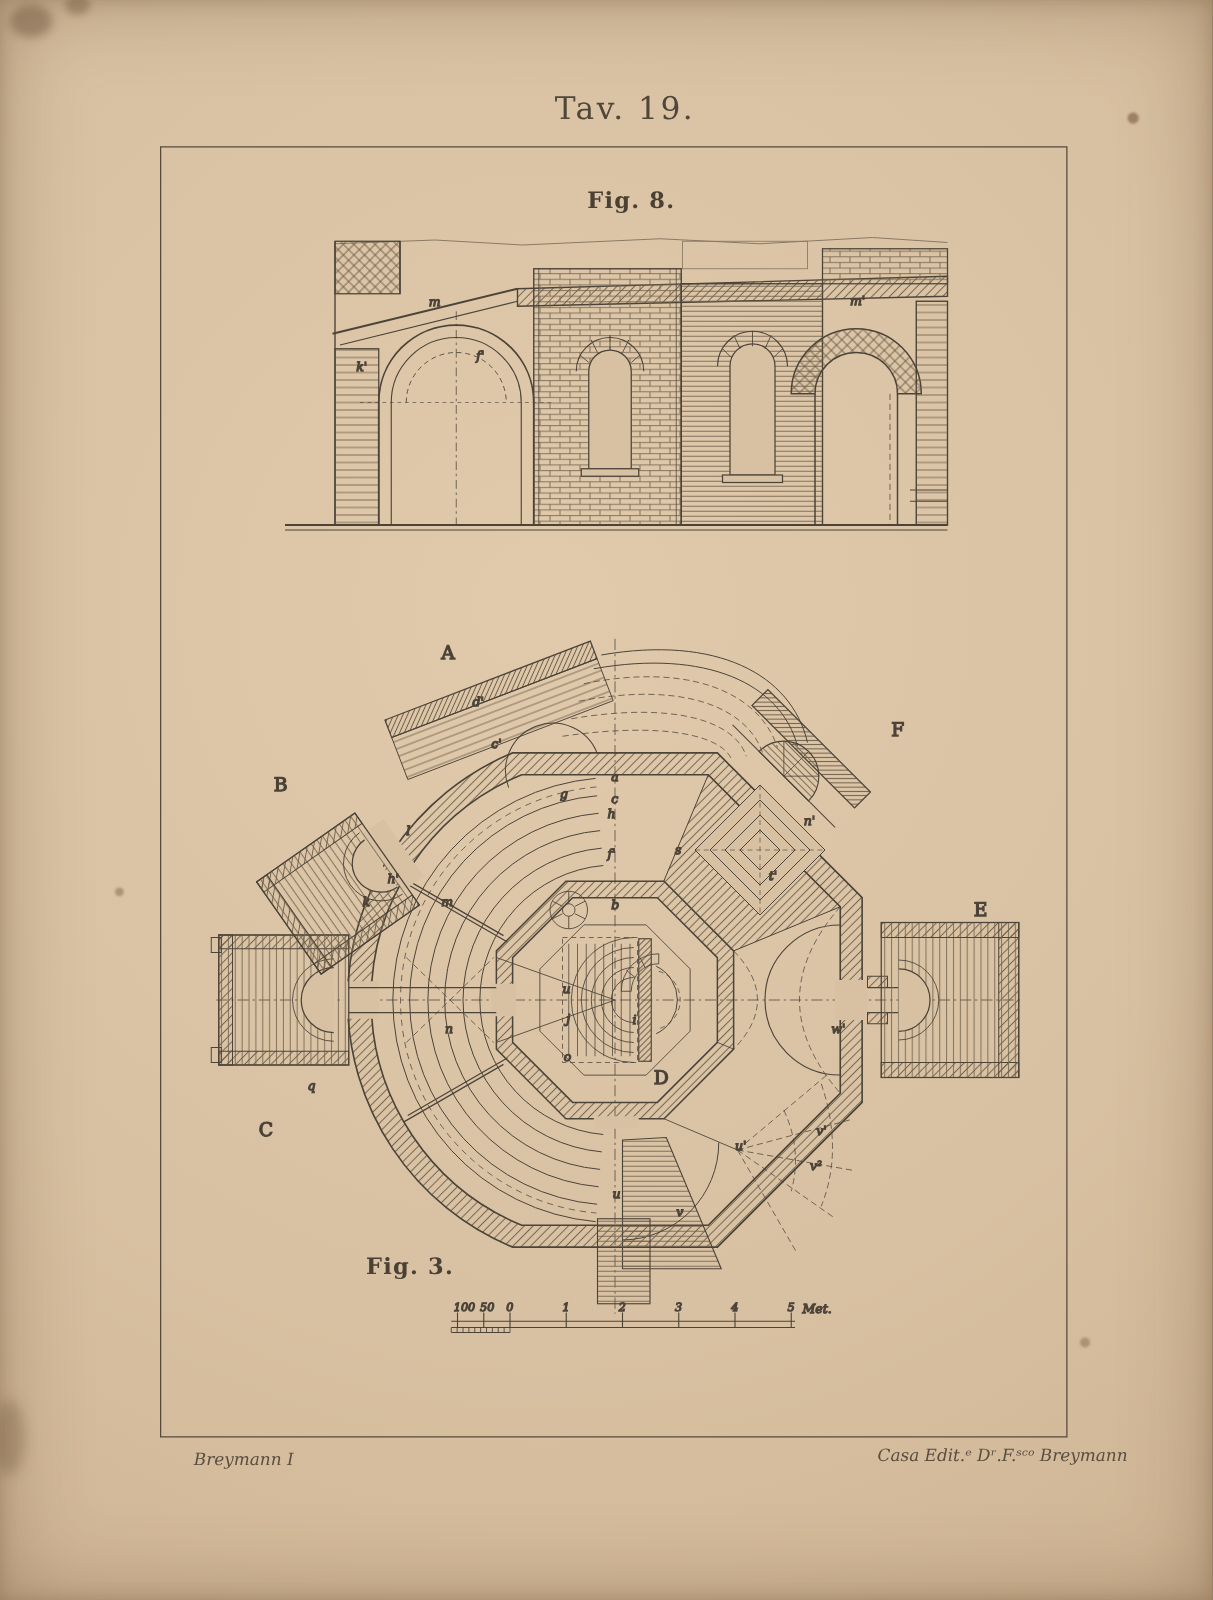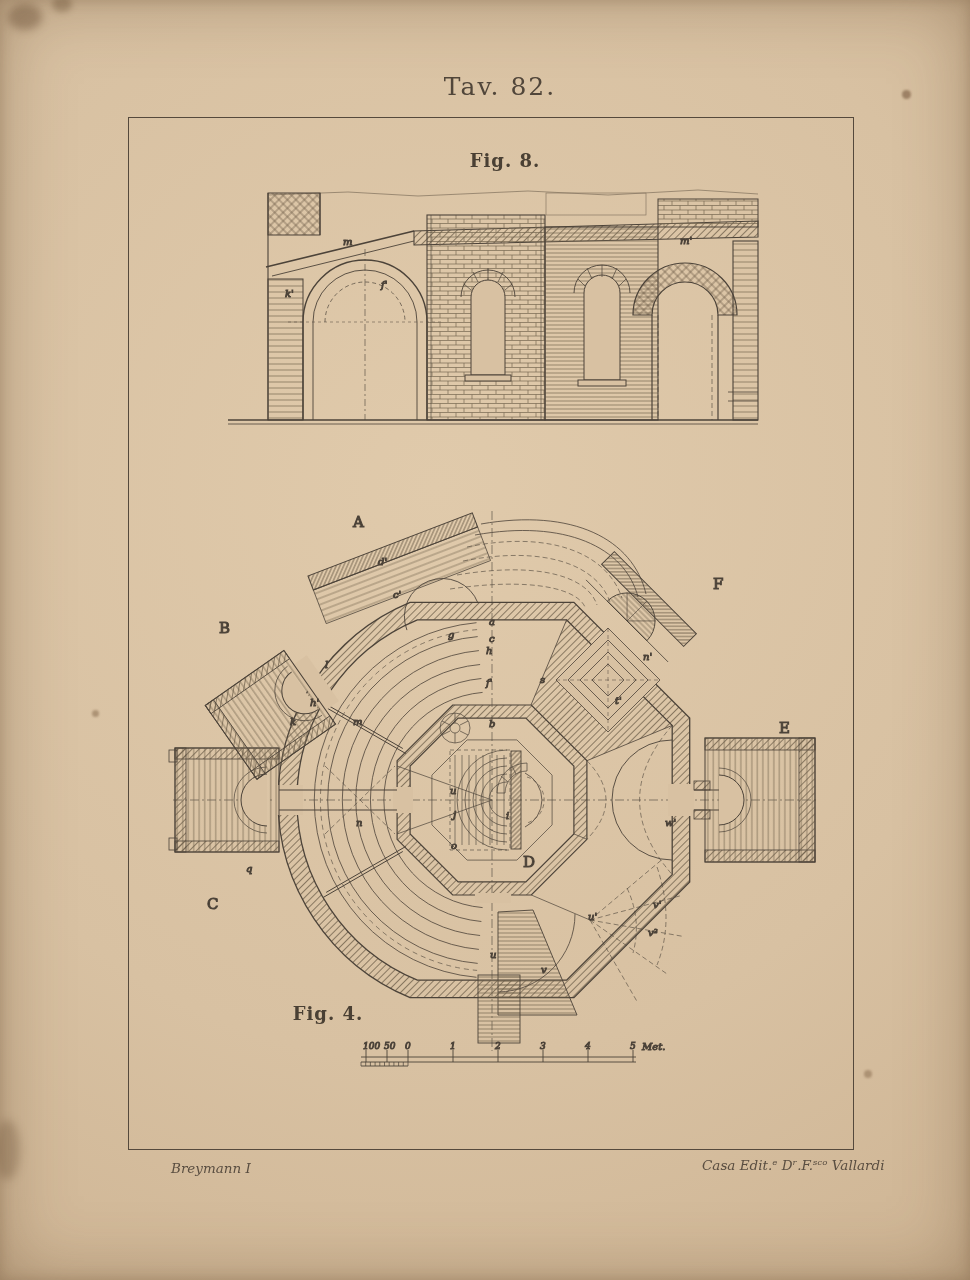--- a/index.html
+++ b/index.html
@@ -11,46 +11,46 @@
     box-shadow:inset 0 0 70px rgba(92,64,34,.35), inset 0 0 14px rgba(92,64,34,.25);}
   .stain{position:absolute;border-radius:50%;pointer-events:none;}
   .frame{position:absolute;left:128px;top:117px;width:724px;height:1031px;
     border:1.6px solid #55493c;}
   .plate-title{position:absolute;left:390px;top:72px;width:220px;text-align:center;
     font-size:25px;letter-spacing:2px;color:#51463a;}
   .fig-label{position:absolute;font-size:18px;font-weight:bold;letter-spacing:1px;color:#4a4034;}
   .fig2-label{left:455px;top:150px;width:100px;text-align:center;}
   .fig1-label{left:278px;top:1003px;width:100px;text-align:center;}
   .credit{position:absolute;font-style:italic;font-size:13.5px;color:#5a4e41;}
-  .credit-left{left:171px;top:1160px;text-align:center;}
+  .credit-left{left:155px;top:1160px;text-align:center;}
   .credit-right{left:702px;top:1157px;}
   svg{position:absolute;overflow:visible;}
   .small-letter{font:italic 10px "DejaVu Serif",serif;fill:#4c4339;}
   .big-letter{font:15px "DejaVu Serif",serif;fill:#453c31;}
   .tick-label{font:italic 9px "DejaVu Serif",serif;fill:#4c4339;}
   .unit-label{font:italic 10px "DejaVu Serif",serif;fill:#4c4339;}
 </style>
 </head>
 <body>
 
 <div class="photo">
 
   <div class="stain" style="left:8px;top:4px;width:34px;height:26px;background:rgba(80,52,28,.35);filter:blur(4px);"></div>
   <div class="stain" style="left:52px;top:-4px;width:20px;height:16px;background:rgba(80,52,28,.30);filter:blur(3px);"></div>
   <div class="stain" style="left:902px;top:90px;width:9px;height:9px;background:rgba(90,58,30,.45);filter:blur(1px);"></div>
   <div class="stain" style="left:92px;top:710px;width:7px;height:7px;background:rgba(90,58,30,.35);filter:blur(1px);"></div>
   <div class="stain" style="left:864px;top:1070px;width:8px;height:8px;background:rgba(90,58,30,.32);filter:blur(1px);"></div>
   <div class="stain" style="left:-6px;top:1120px;width:26px;height:60px;background:rgba(80,52,28,.25);filter:blur(5px);"></div>
 
-  <div class="plate-title">Tav. 82.</div>
+  <div class="plate-title">Tav. 19.</div>
   <div class="frame"></div>
   <div class="fig-label fig2-label">Fig. 8.</div>
-  <div class="fig-label fig1-label">Fig. 4.</div>
+  <div class="fig-label fig1-label">Fig. 3.</div>
   <div class="credit credit-left">Breymann I</div>
-  <div class="credit credit-right">Casa Edit.ᵉ Dʳ.F.ˢᶜᵒ Vallardi</div>
+  <div class="credit credit-right">Casa Edit.ᵉ Dʳ.F.ˢᶜᵒ Breymann</div>
 
   <svg width="0" height="0">
     <defs>
       <pattern id="pD" width="5" height="5" patternUnits="userSpaceOnUse" patternTransform="rotate(45)">
         <path d="M2.5 0 V5" stroke="#74654f" stroke-width="0.8"></path>
       </pattern>
       <pattern id="pDd" width="3.4" height="3.4" patternUnits="userSpaceOnUse" patternTransform="rotate(45)">
         <path d="M1.7 0 V3.4" stroke="#6b5c47" stroke-width="0.8"></path>
       </pattern>
       <pattern id="pD2" width="5" height="5" patternUnits="userSpaceOnUse" patternTransform="rotate(-45)">

